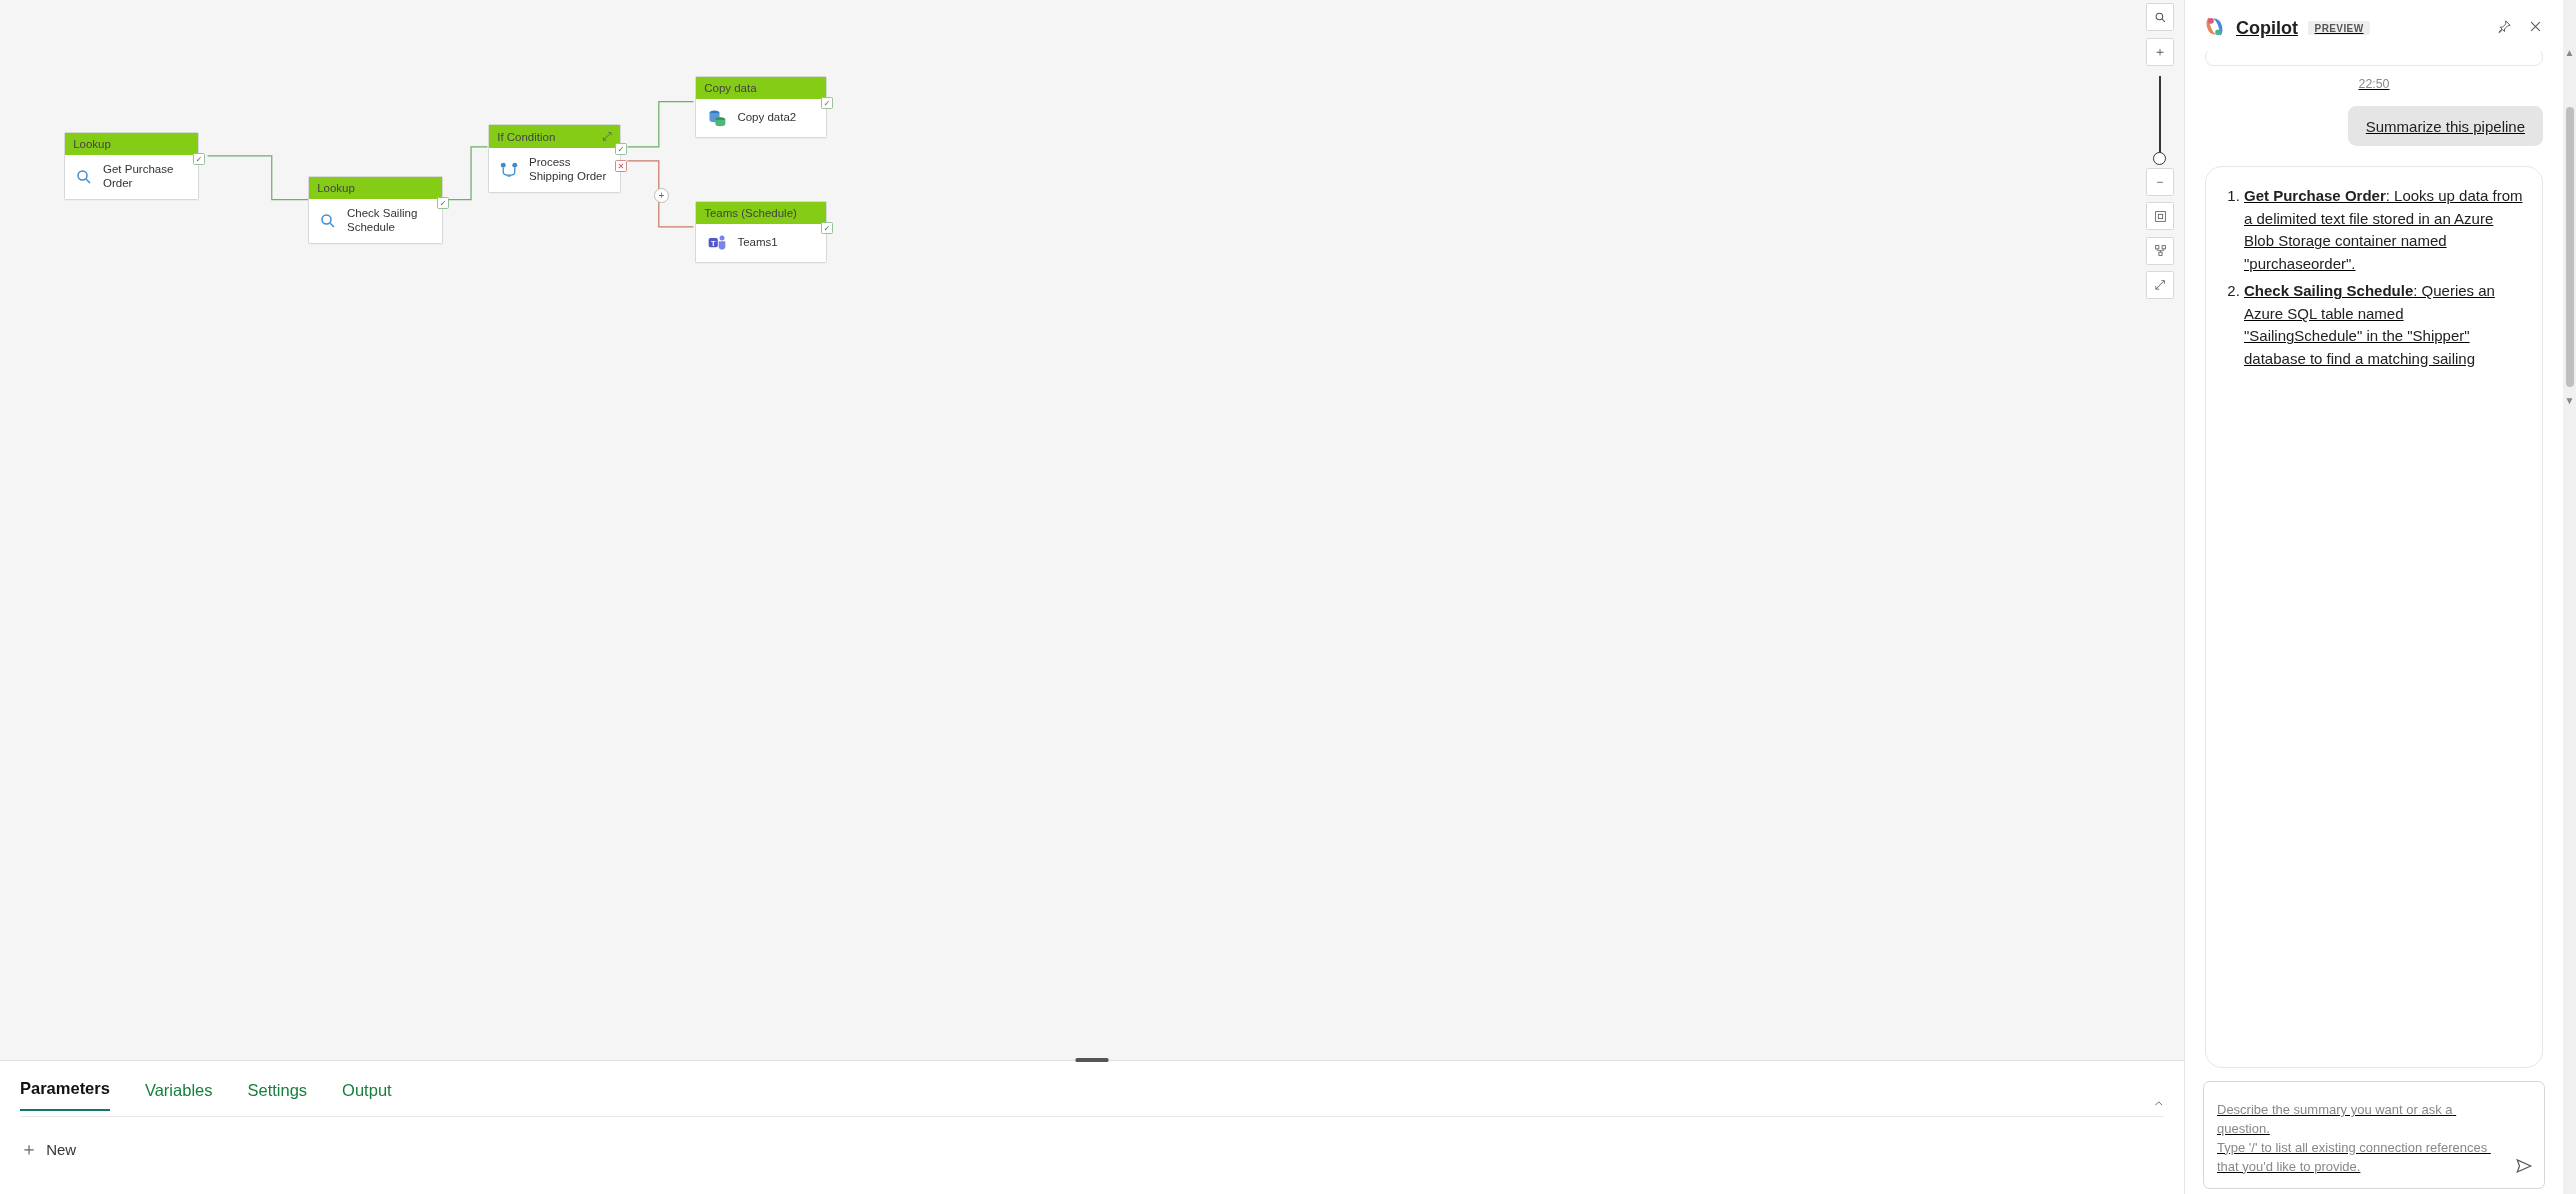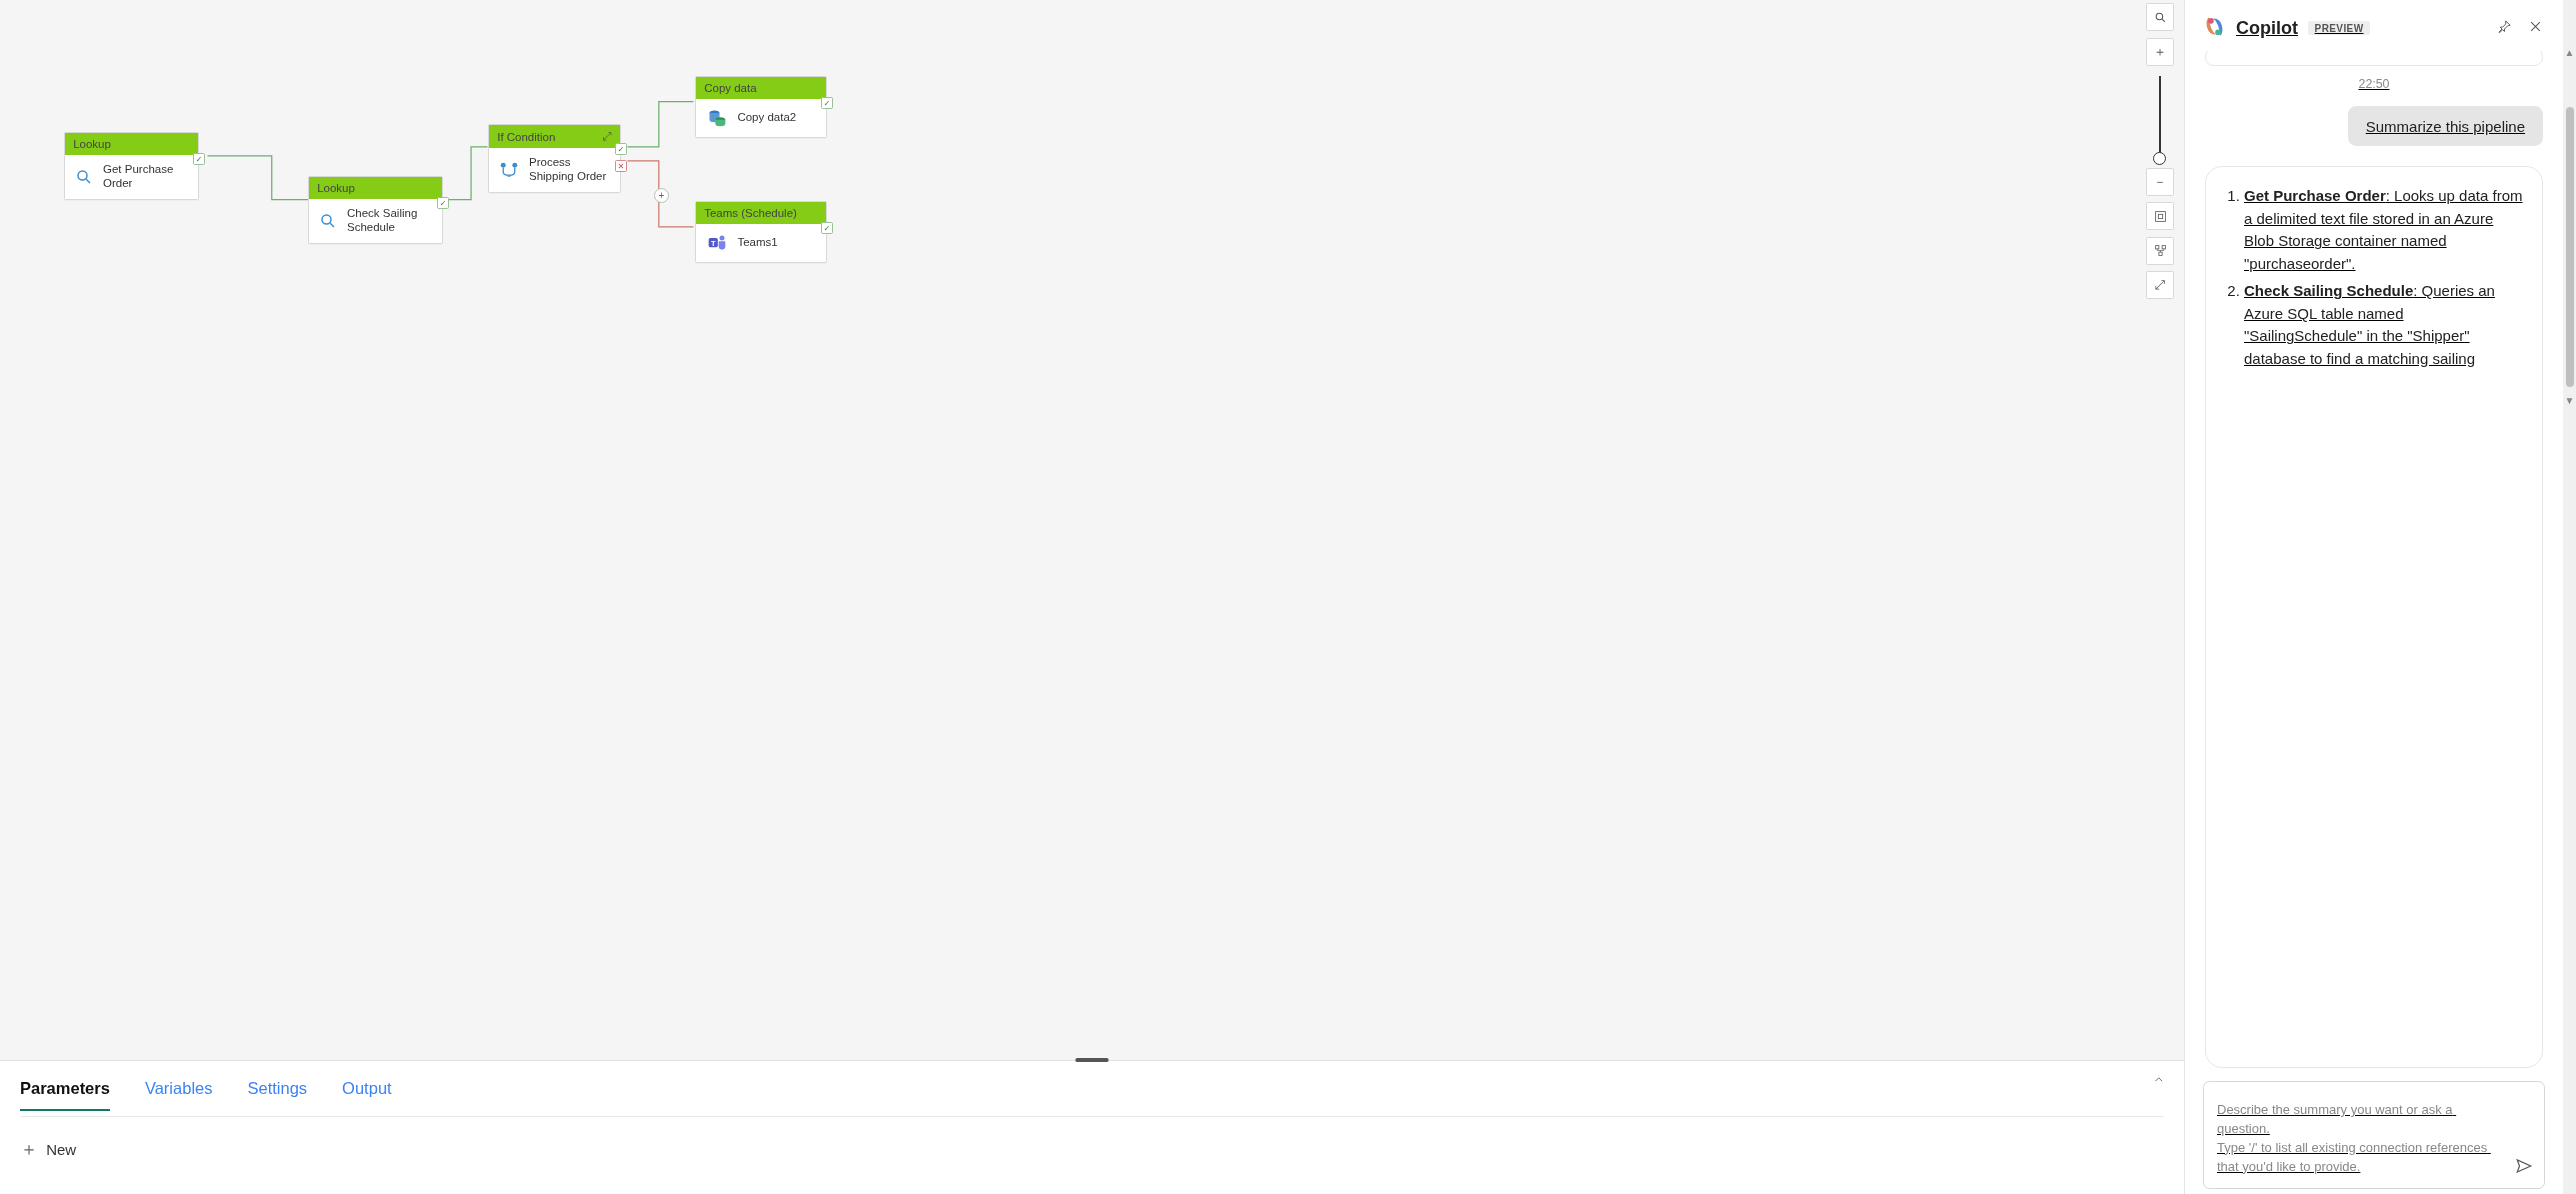--- a/index.html
+++ b/index.html
@@ -2,22 +2,22 @@
 <html style="font-size:13px"><head>
 <meta charset="utf-8">
 <style>
   * { box-sizing: border-box; margin: 0; padding: 0; font-family: "Segoe UI", Arial, sans-serif; }
   html, body { width: 100%; height: 100%; background: #f5f5f5; }
   #root { display: flex; width: 100%; height: 100%; }
   
   #main-col { flex: 1 1 auto; display: flex; flex-direction: column; position: relative; }
   #canvas-area { flex: 1 1 auto; position: relative; background: #f5f5f5; overflow: hidden; }
   #bottom-panel { background: #fff; border-top: 0.8px solid #e0e0e0; padding: 13px 20px 33px; }
-  #bottom-tabs { display: flex; gap: 35px; align-items: flex-start; }
-  .bottom-tab { font-size: 16.5px; color: #3b82f6; padding: 5px 0 11.5px; cursor: pointer; }
+  #bottom-tabs { display: flex; gap: 35px; align-items: flex-end; }
+  .bottom-tab { font-size: 16.5px; color: #15803d; padding: 5px 0 11.5px; cursor: pointer; }
   .bottom-tab.active { color: #111; font-weight: 600; border-bottom: 2.5px solid #117865; }
   #bottom-tabs-spacer { flex: 1; }
   #collapse-btn { font-size: 11.5px; color: #666; cursor: pointer; }
   #new-param-btn { display: inline-flex; align-items: center; gap: 8.2px; margin-top: 20px; font-size: 15px; color: #333; cursor: pointer; }
   #new-param-btn .plus { font-size: 18px; color: #666; font-weight: 300; }
   #bottom-divider { height: 0.8px; background: #e8e8e8; margin-top: 5px; }
   #bottom-handle { width: 33px; height: 3.3px; background: #555; border-radius: 1.6px; position: absolute; left: 50%; transform: translateX(-50%); top: -2.5px; }
   #bottom-panel { position: relative; }
 
   

